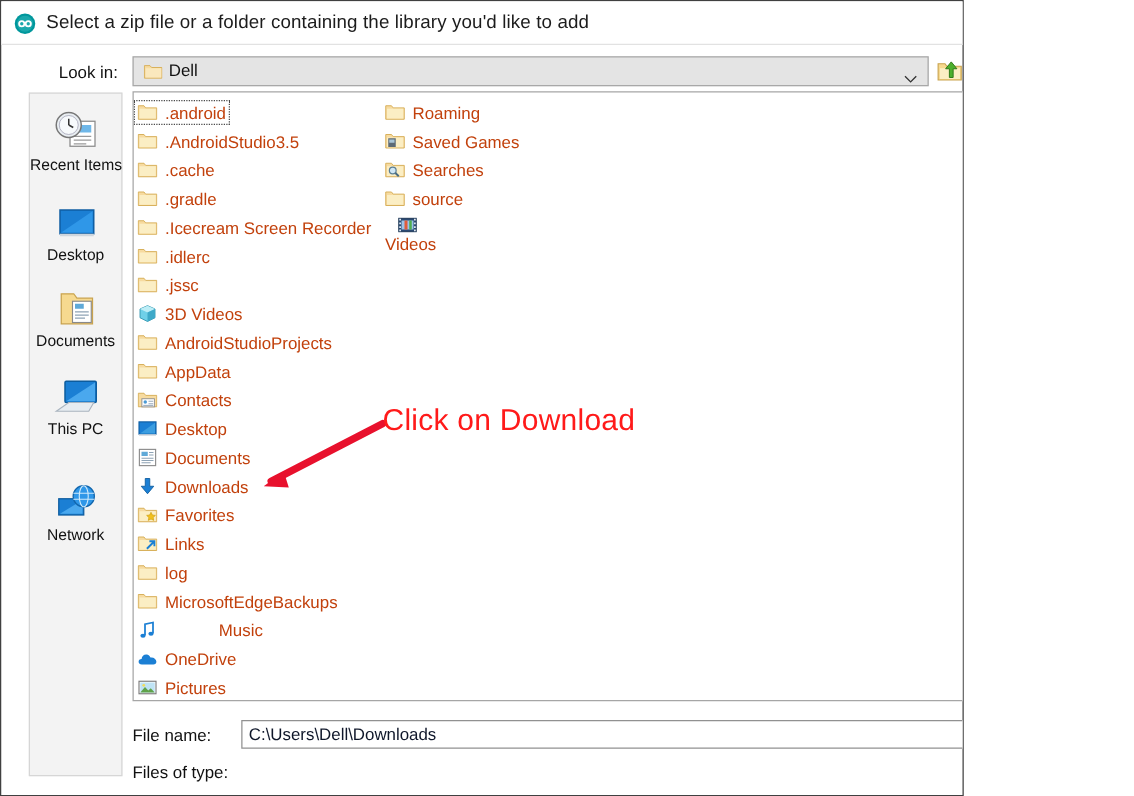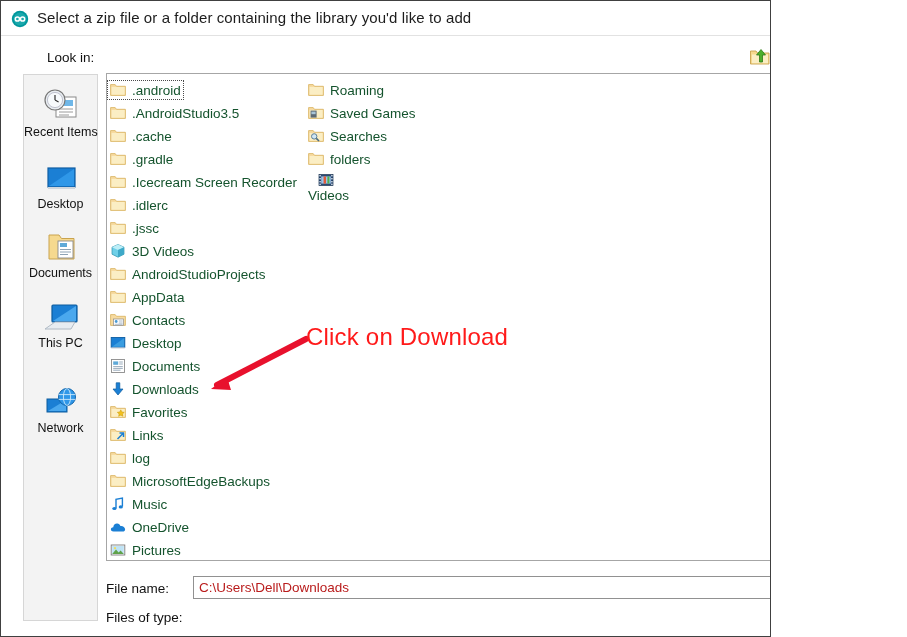--- a/index.html
+++ b/index.html
@@ -166,21 +166,21 @@
     outline-offset: -1px;
   }
   .fl-item .ic {
     width: 16px; height: 16px;
     margin-right: 6px;
     flex: 0 0 16px;
     display: block;
   }
   .fl-item .nm {
     font-size: 13.5px;
-    color: #14532d;
+    color: #c2410c;
     text-align: right;
   }
 
   
   .annot-text {
     position: absolute;
     left: 305px; top: 322px;
     font-size: 24px;
     color: #ff1a1a;
     white-space: nowrap;
@@ -204,21 +204,21 @@
 
   .filename-input {
     position: absolute;
     left: 192px; top: 575px;
     width: 592px; height: 23px;
     background: #ffffff;
     border: 1px solid #919191;
     box-sizing: border-box;
     font-family: "Liberation Sans", sans-serif;
     font-size: 13.5px;
-    color: #b91c1c;
+    color: #0f172a;
     padding: 0 5px;
     outline: none;
   }
   .filetype-combo {
     position: absolute;
     left: 192px; top: 604px;
     width: 592px; height: 23px;
     background: #e4e4e4;
     border: 1px solid #a8a8a8;
     box-sizing: border-box;
@@ -274,20 +274,34 @@
     <div class="title-text">Select a zip file or a folder containing the library you'd like to add</div>
     <div class="close-btn">
       <svg width="13" height="13" viewBox="0 0 13 13">
         <path d="M1 1 L12 12 M12 1 L1 12" stroke="#202020" stroke-width="1.2"></path>
       </svg>
     </div>
   </div>
   <div class="titlebar-sep"></div>
 
   <div class="lookin-label">Look in:</div>
+  <div class="lookin-combo">
+    <span class="folder-ic">
+      <svg width="15" height="14" viewBox="0 0 15 14">
+        <path d="M0.5 2.5 L5 2.5 L6.3 4 L14.5 4 L14.5 12.5 L0.5 12.5 Z" fill="#f7dba0" stroke="#d8b15c" stroke-width="0.8"></path>
+        <path d="M1.5 4.6 L14 4.6 L14 12 L1.5 12 Z" fill="#fae8bd"></path>
+      </svg>
+    </span>
+    <span class="combo-text">Dell</span>
+    <span class="chev">
+      <svg width="11" height="7" viewBox="0 0 11 7">
+        <path d="M1 1 L5.5 5.5 L10 1" fill="none" stroke="#333" stroke-width="1.1"></path>
+      </svg>
+    </span>
+  </div>
 
   <div class="tb tb-up">
     <svg width="22" height="20" viewBox="0 0 22 20">
       <path d="M1.5 4 L7 4 L8.5 6 L20 6 L20 17 L1.5 17 Z" fill="#f6d98f" stroke="#c9a34e" stroke-width="0.9"></path>
       <path d="M3 7.5 L19 7.5 L19 16.2 L3 16.2 Z" fill="#fbeec4"></path>
       <path d="M10.5 15 L10.5 8 L7.5 8 L12 2.5 L16.5 8 L13.5 8 L13.5 15 Z" fill="#4caf2d" stroke="#2f7a18" stroke-width="0.8"></path>
     </svg>
   </div>
   <div class="tb tb-new">
     <svg width="22" height="20" viewBox="0 0 22 20">
@@ -511,21 +525,21 @@
             </svg></span>
           <span class="nm">log</span>
         </div>
         <div class="fl-item" style="top: 397px;">
           <span class="ic"><svg viewBox="0 0 16 16">
               <path d="M0.6 2.6 L5.2 2.6 L6.5 4.3 L15.4 4.3 L15.4 13.4 L0.6 13.4 Z" fill="#f7dba0" stroke="#d8b15c" stroke-width="0.8"></path>
               <path d="M1.6 5 L14.6 5 L14.6 12.7 L1.6 12.7 Z" fill="#fbeec4"></path>
             </svg></span>
           <span class="nm">MicrosoftEdgeBackups</span>
         </div>
-        <div class="fl-item" style="top: 420px;">
+        <div class="fl-item" style="top: 420px; gap: 43px;">
           <span class="ic"><svg viewBox="0 0 16 16">
               <path d="M6 12.2 V3.4 L12.4 2 V10.6" fill="none" stroke="#1b7fd4" stroke-width="1.4"></path>
               <ellipse cx="4.4" cy="12.5" rx="2.1" ry="1.6" fill="#1b7fd4"></ellipse>
               <ellipse cx="10.8" cy="10.9" rx="2.1" ry="1.6" fill="#1b7fd4"></ellipse>
             </svg></span>
           <span class="nm">Music</span>
         </div>
         <div class="fl-item" style="top: 443px;">
           <span class="ic"><svg viewBox="0 0 16 16">
               <path d="M3.6 12.6 C1.6 12.6 0.7 11.2 0.9 10 C1.1 8.8 2.3 8.1 3.3 8.2 C3.3 6 5.2 4.4 7.3 4.6 C8.8 4.8 9.9 5.7 10.4 7 C12.6 6.5 14.9 8 15.1 10.2 C15.2 11.6 14.1 12.6 12.7 12.6 Z" fill="#1b7fd4"></path>
@@ -566,21 +580,21 @@
               <circle cx="6.2" cy="8.4" r="2.7" fill="#cfe6f5" stroke="#5b7f96" stroke-width="1"></circle>
               <path d="M8.3 10.4 L11 13" stroke="#4a6b80" stroke-width="1.6"></path>
             </svg></span>
           <span class="nm">Searches</span>
         </div>
         <div class="fl-item" style="top: 75px;">
           <span class="ic"><svg viewBox="0 0 16 16">
               <path d="M0.6 2.6 L5.2 2.6 L6.5 4.3 L15.4 4.3 L15.4 13.4 L0.6 13.4 Z" fill="#f7dba0" stroke="#d8b15c" stroke-width="0.8"></path>
               <path d="M1.6 5 L14.6 5 L14.6 12.7 L1.6 12.7 Z" fill="#fbeec4"></path>
             </svg></span>
-          <span class="nm">folders</span>
+          <span class="nm">source</span>
         </div>
         <div class="fl-item" style="top: 98px; flex-direction: column;">
           <span class="ic"><svg viewBox="0 0 16 16">
               <rect x="1" y="2.6" width="14" height="10.8" fill="#2b4a73" stroke="#16304f" stroke-width="0.7"></rect>
               <rect x="3.2" y="4.4" width="9.6" height="7.2" fill="#9cc3e8"></rect>
               <rect x="5.6" y="4.4" width="2.4" height="7.2" fill="#e25b3a"></rect>
               <rect x="9.4" y="4.4" width="2" height="7.2" fill="#4fae4f"></rect>
               <g fill="#dfe6ee">
                 <rect x="1.4" y="3" width="1.4" height="1.4"></rect>
                 <rect x="1.4" y="6" width="1.4" height="1.4"></rect>

